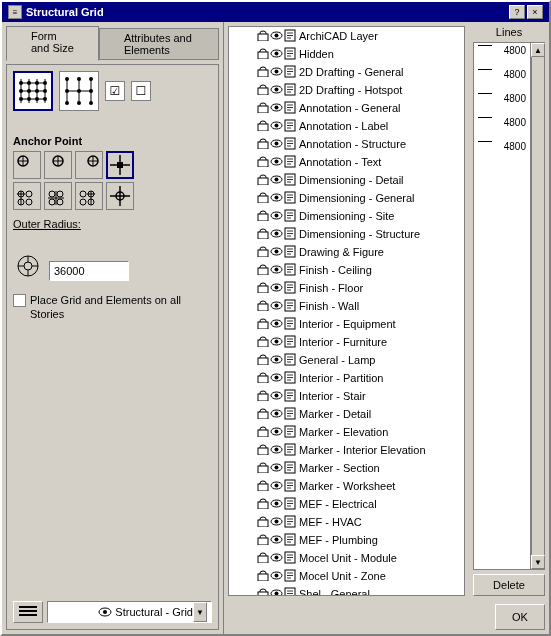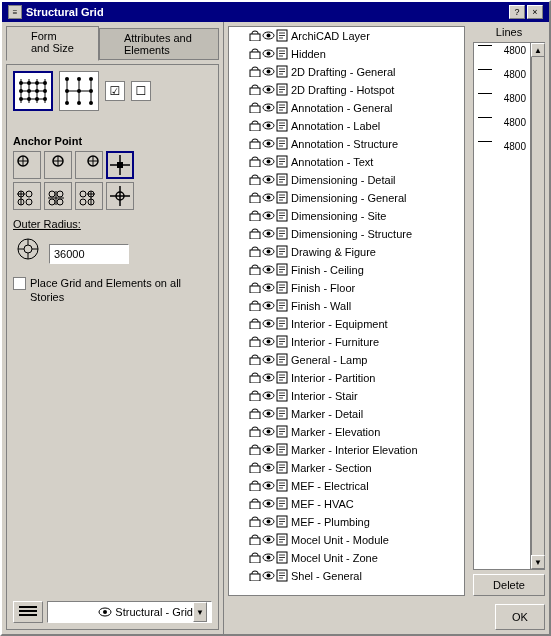--- a/index.html
+++ b/index.html
@@ -172,21 +172,21 @@
     }
 
     .anchor-btn.selected {
       border: 2px solid #000080;
       background: #d4d0c8;
     }
 
     .outer-radius-section {
       display: flex;
       flex-direction: column;
-      gap: 4px;
+      gap: 21px;
     }
 
     .outer-radius-label {
       font-size: 11px;
       text-decoration: underline;
     }
 
     .radius-row {
       display: flex;
       align-items: flex-end;
@@ -286,21 +286,21 @@
 
     .layer-list {
       flex: 1;
       overflow-y: auto;
       background: white;
     }
 
     .layer-item {
       display: flex;
       align-items: center;
-      padding: 1px 6px;
+      padding: 1px 14px;
       height: 18px;
       cursor: pointer;
       white-space: nowrap;
     }
 
     .layer-item:not(.checked)::before {
       content: '';
       width: 14px;
       flex-shrink: 0;
     }
@@ -1113,20 +1113,39 @@
                         <ellipse cx="6.5" cy="5.5" rx="5.5" ry="3.5" fill="none" stroke="black" stroke-width="1"></ellipse>
                         <circle cx="6.5" cy="5.5" r="2" fill="black"></circle>
                       </svg></span>
                     <span><svg width="12" height="13" viewBox="0 0 12 13">
                         <rect x="1" y="1" width="10" height="11" fill="white" stroke="black" stroke-width="1"></rect>
                         <line x1="3" y1="4" x2="9" y2="4" stroke="black" stroke-width="0.8"></line>
                         <line x1="3" y1="6.5" x2="9" y2="6.5" stroke="black" stroke-width="0.8"></line>
                         <line x1="3" y1="9" x2="7" y2="9" stroke="black" stroke-width="0.8"></line>
                       </svg></span>
                   </div>
+                  <span class="layer-name">Marker - Worksheet</span>
+                </div>
+                <div class="layer-item">
+                  <div class="layer-icons">
+                    <span><svg width="12" height="11" viewBox="0 0 12 11">
+                        <rect x="1" y="4" width="10" height="7" fill="none" stroke="black" stroke-width="1"></rect>
+                        <path d="M3,4 V3 Q3,1 6,1 Q9,1 9,3 V4" fill="none" stroke="black" stroke-width="1"></path>
+                      </svg></span>
+                    <span><svg width="13" height="11" viewBox="0 0 13 11">
+                        <ellipse cx="6.5" cy="5.5" rx="5.5" ry="3.5" fill="none" stroke="black" stroke-width="1"></ellipse>
+                        <circle cx="6.5" cy="5.5" r="2" fill="black"></circle>
+                      </svg></span>
+                    <span><svg width="12" height="13" viewBox="0 0 12 13">
+                        <rect x="1" y="1" width="10" height="11" fill="white" stroke="black" stroke-width="1"></rect>
+                        <line x1="3" y1="4" x2="9" y2="4" stroke="black" stroke-width="0.8"></line>
+                        <line x1="3" y1="6.5" x2="9" y2="6.5" stroke="black" stroke-width="0.8"></line>
+                        <line x1="3" y1="9" x2="7" y2="9" stroke="black" stroke-width="0.8"></line>
+                      </svg></span>
+                  </div>
                   <span class="layer-name">MEF - Electrical</span>
                 </div>
                 <div class="layer-item">
                   <div class="layer-icons">
                     <span><svg width="12" height="11" viewBox="0 0 12 11">
                         <rect x="1" y="4" width="10" height="7" fill="none" stroke="black" stroke-width="1"></rect>
                         <path d="M3,4 V3 Q3,1 6,1 Q9,1 9,3 V4" fill="none" stroke="black" stroke-width="1"></path>
                       </svg></span>
                     <span><svg width="13" height="11" viewBox="0 0 13 11">
                         <ellipse cx="6.5" cy="5.5" rx="5.5" ry="3.5" fill="none" stroke="black" stroke-width="1"></ellipse>

